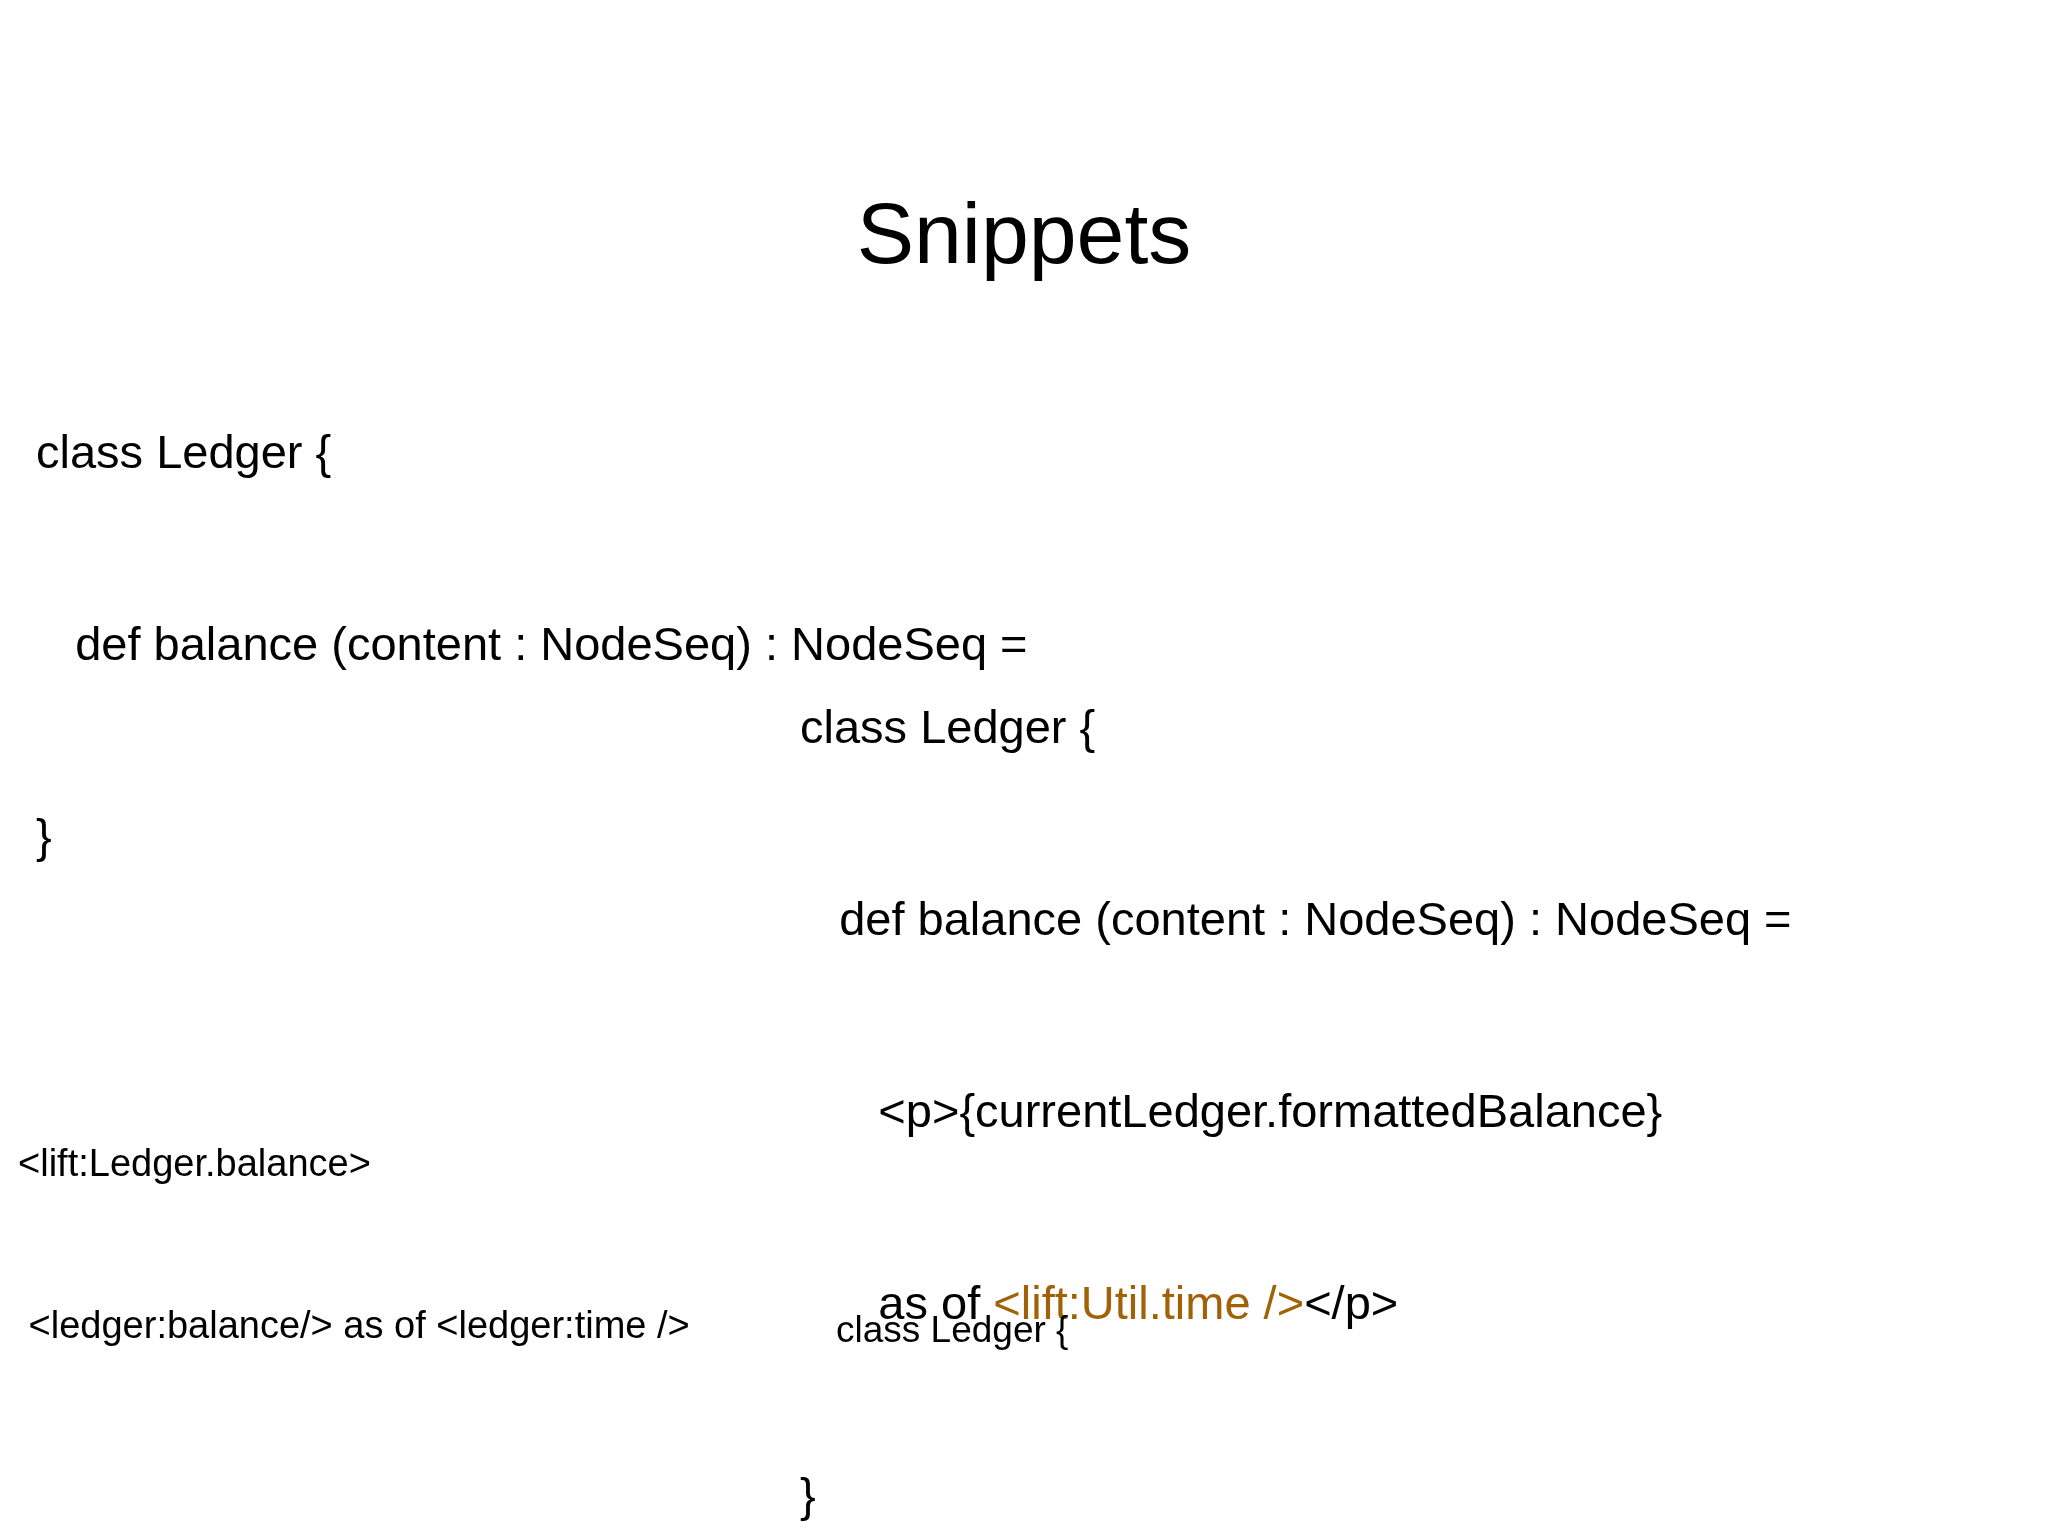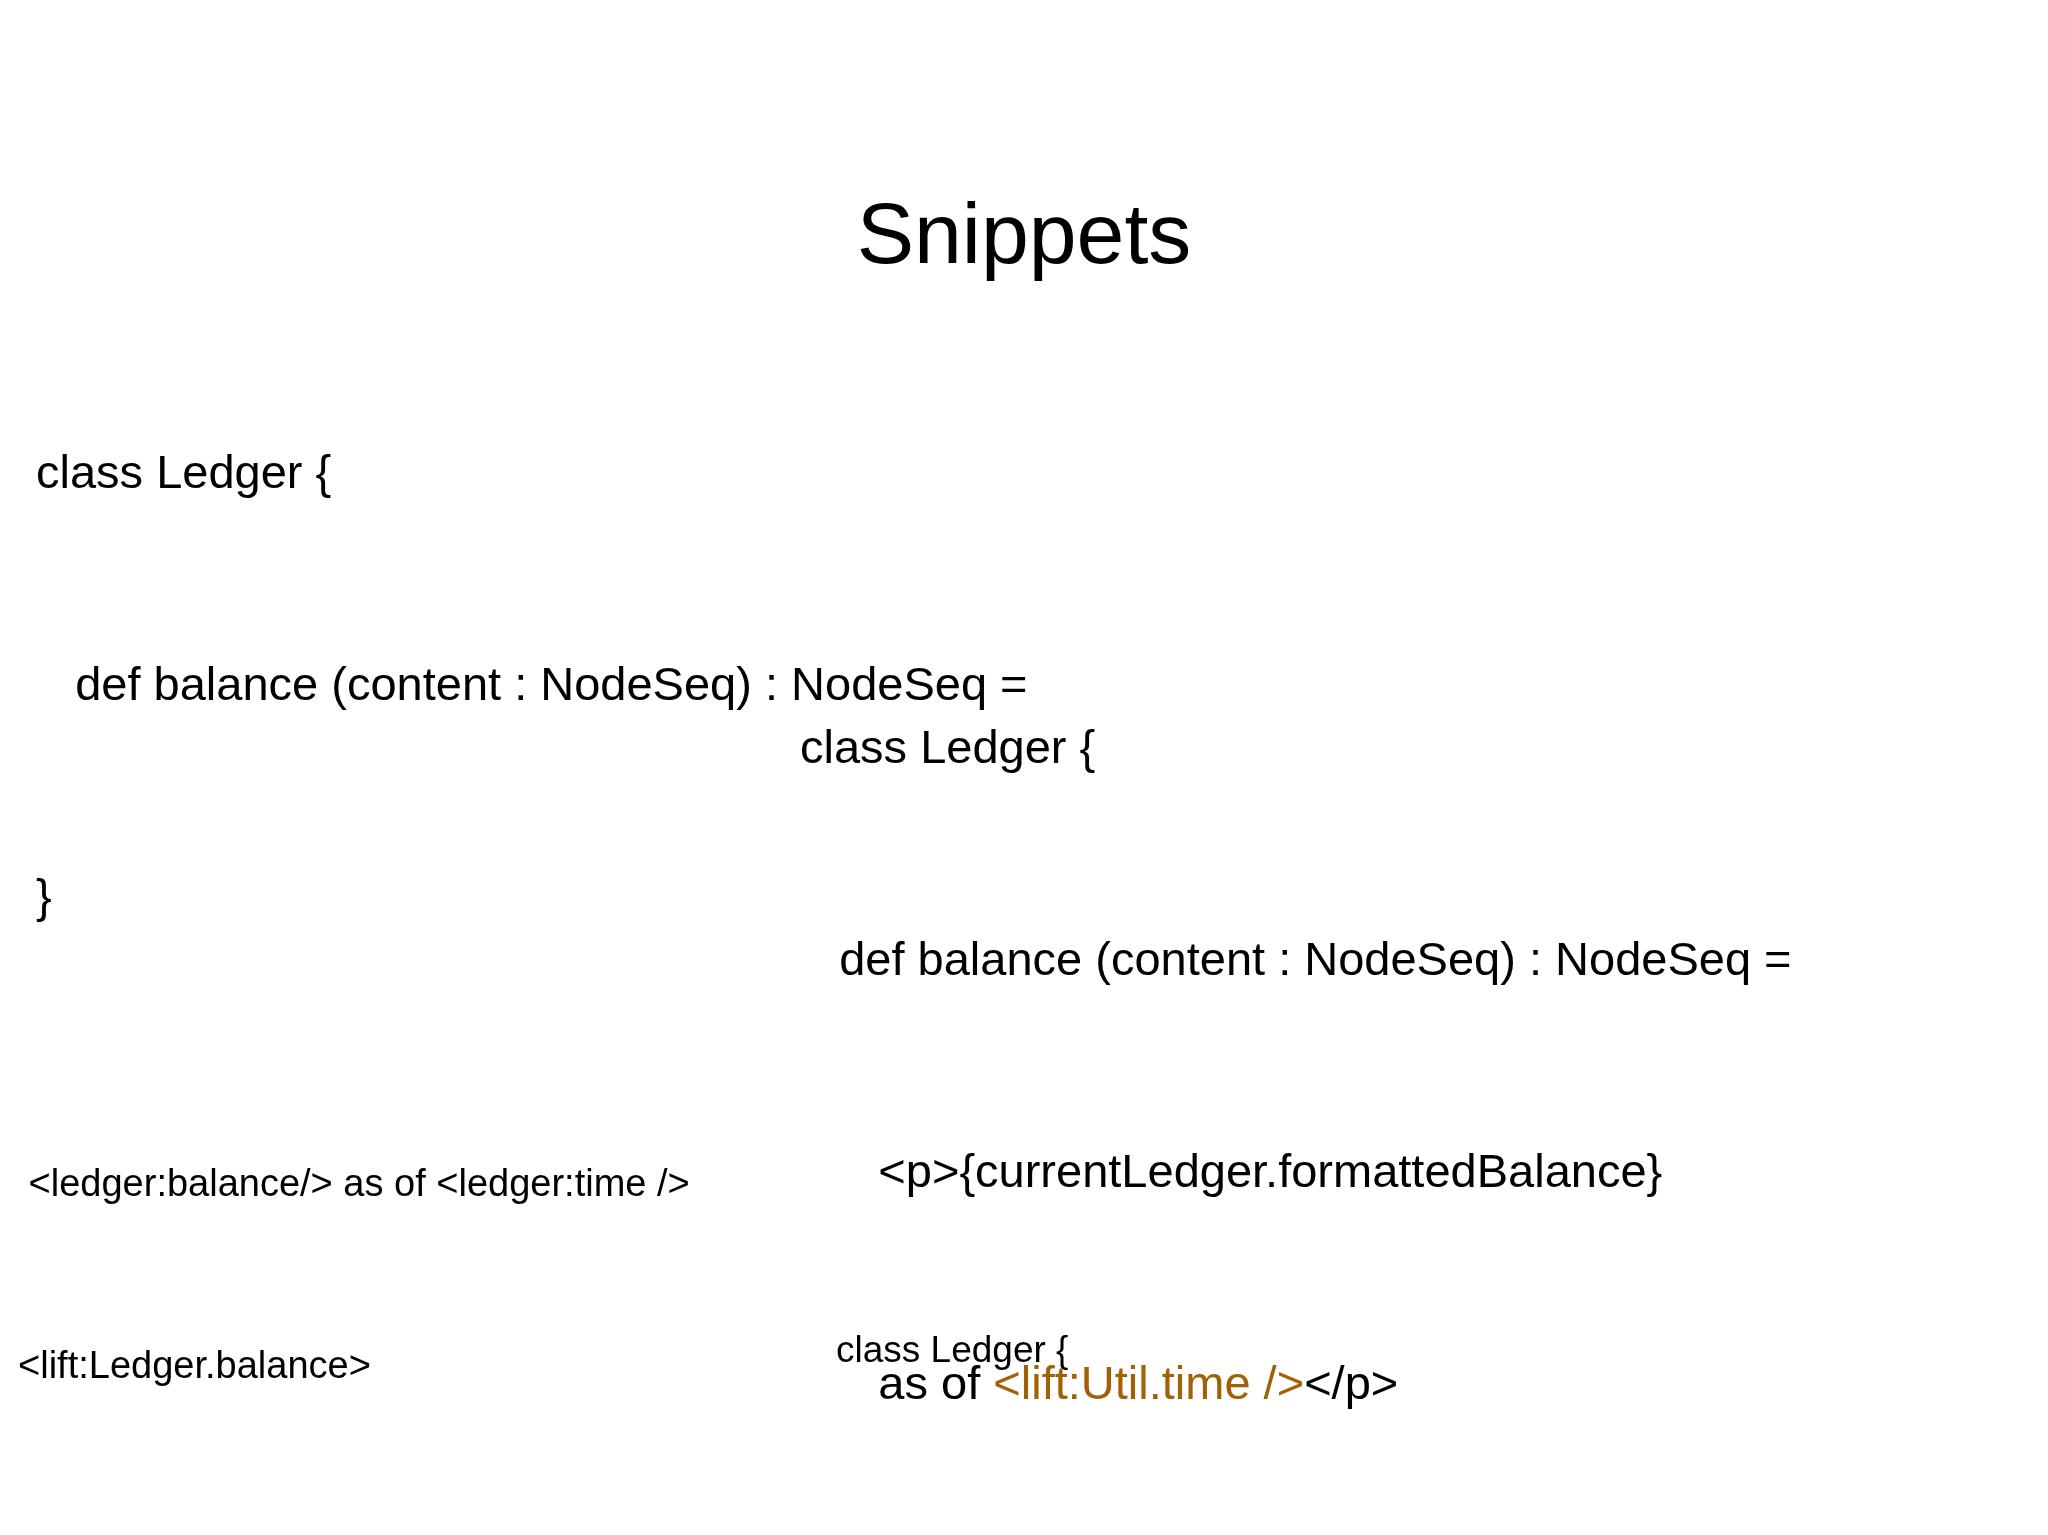--- a/index.html
+++ b/index.html
@@ -38,21 +38,20 @@
   .code-block {
     position: absolute;
     white-space: pre;
     font-family: "Liberation Sans", sans-serif;
     color: #000000;
   }
 
   .code-line {
     white-space: pre;
     display: block;
-    margin-top: 20px;
   }
 
   
   #block-scala-text {
     left: 36px;
     top: 292px;
     font-size: 47px;
     line-height: 64px;
   }
 
@@ -99,22 +98,22 @@
 
   <div class="code-block" id="block-scala-xhtml">
     <span class="code-line">class Ledger {</span>
     <span class="code-line">   def balance (content : NodeSeq) : NodeSeq =</span>
     <span class="code-line">      &lt;p&gt;{currentLedger.formattedBalance}</span>
     <span class="code-line"><span>      as of </span><span class="lift-tag">&lt;lift:Util.time /&gt;</span><span>&lt;/p&gt;</span></span>
     <span class="code-line">}</span>
   </div>
 
   <div class="code-block" id="block-xml-markup">
+    <span class="code-line">&lt;lift:Ledger.balance&gt;</span>
     <span class="code-line"> &lt;ledger:balance/&gt; as of &lt;ledger:time /&gt;</span>
-    <span class="code-line">&lt;lift:Ledger.balance&gt;</span>
   </div>
 
   <div class="code-block" id="block-scala-bind">
     <span class="code-line">class Ledger {</span>
     
     
     
     
   </div>
 

